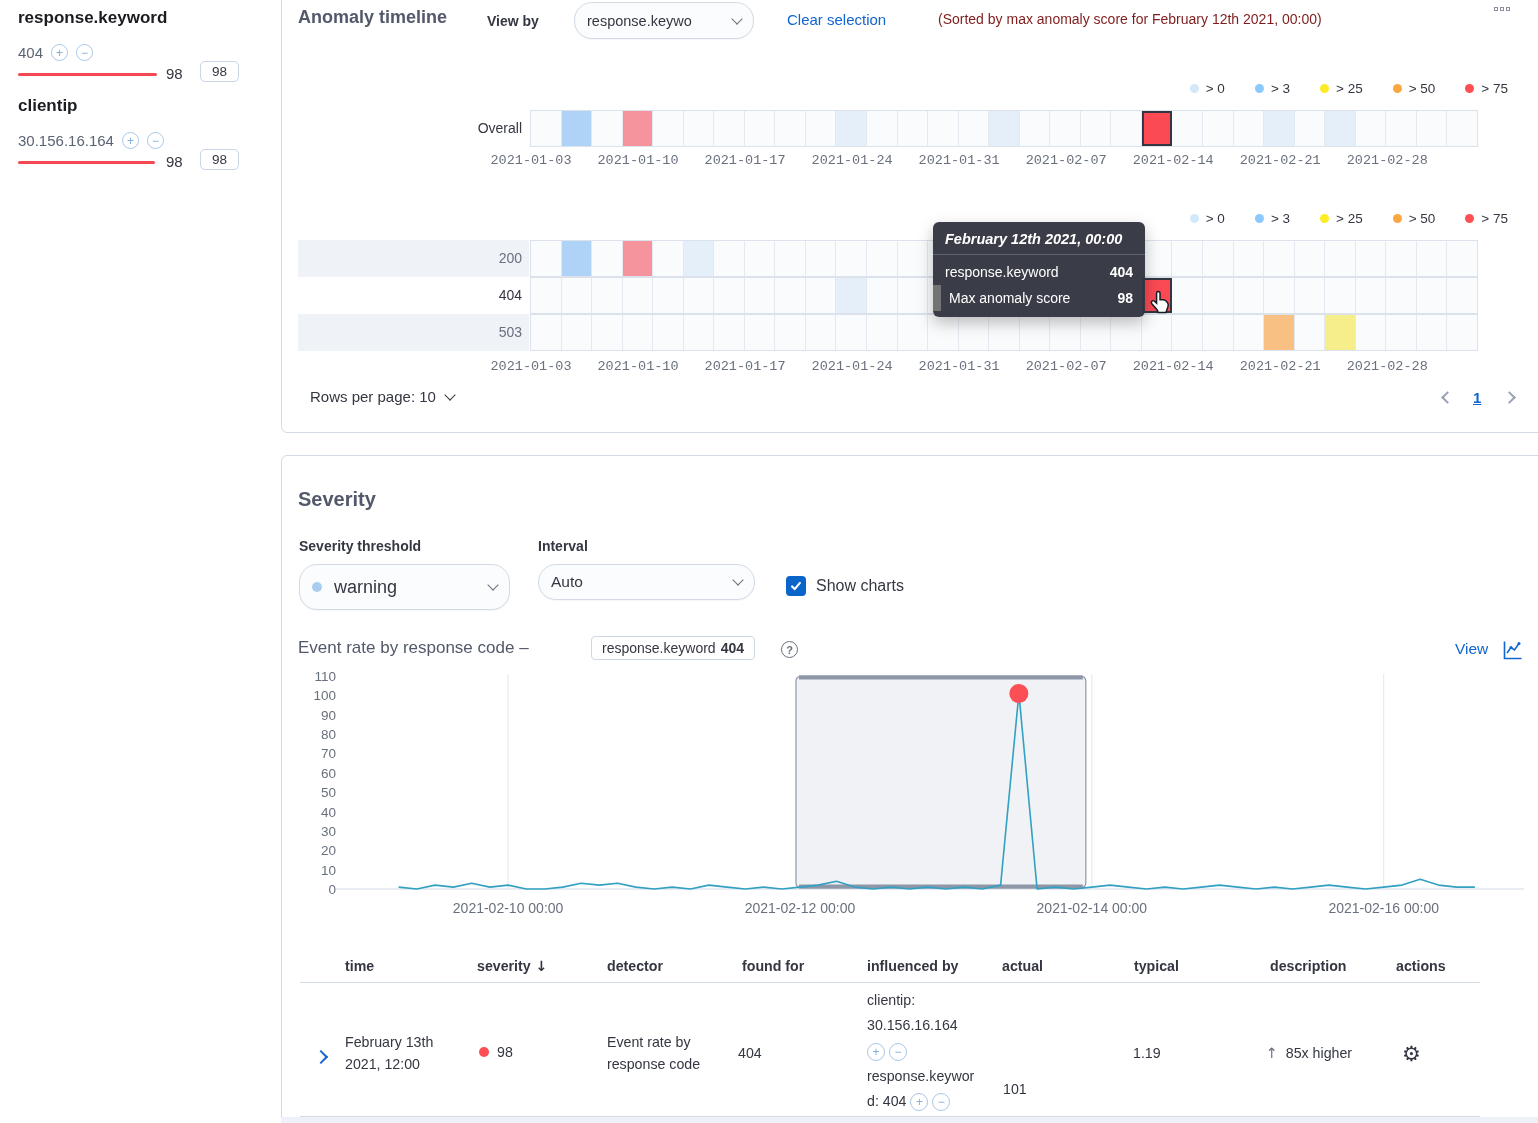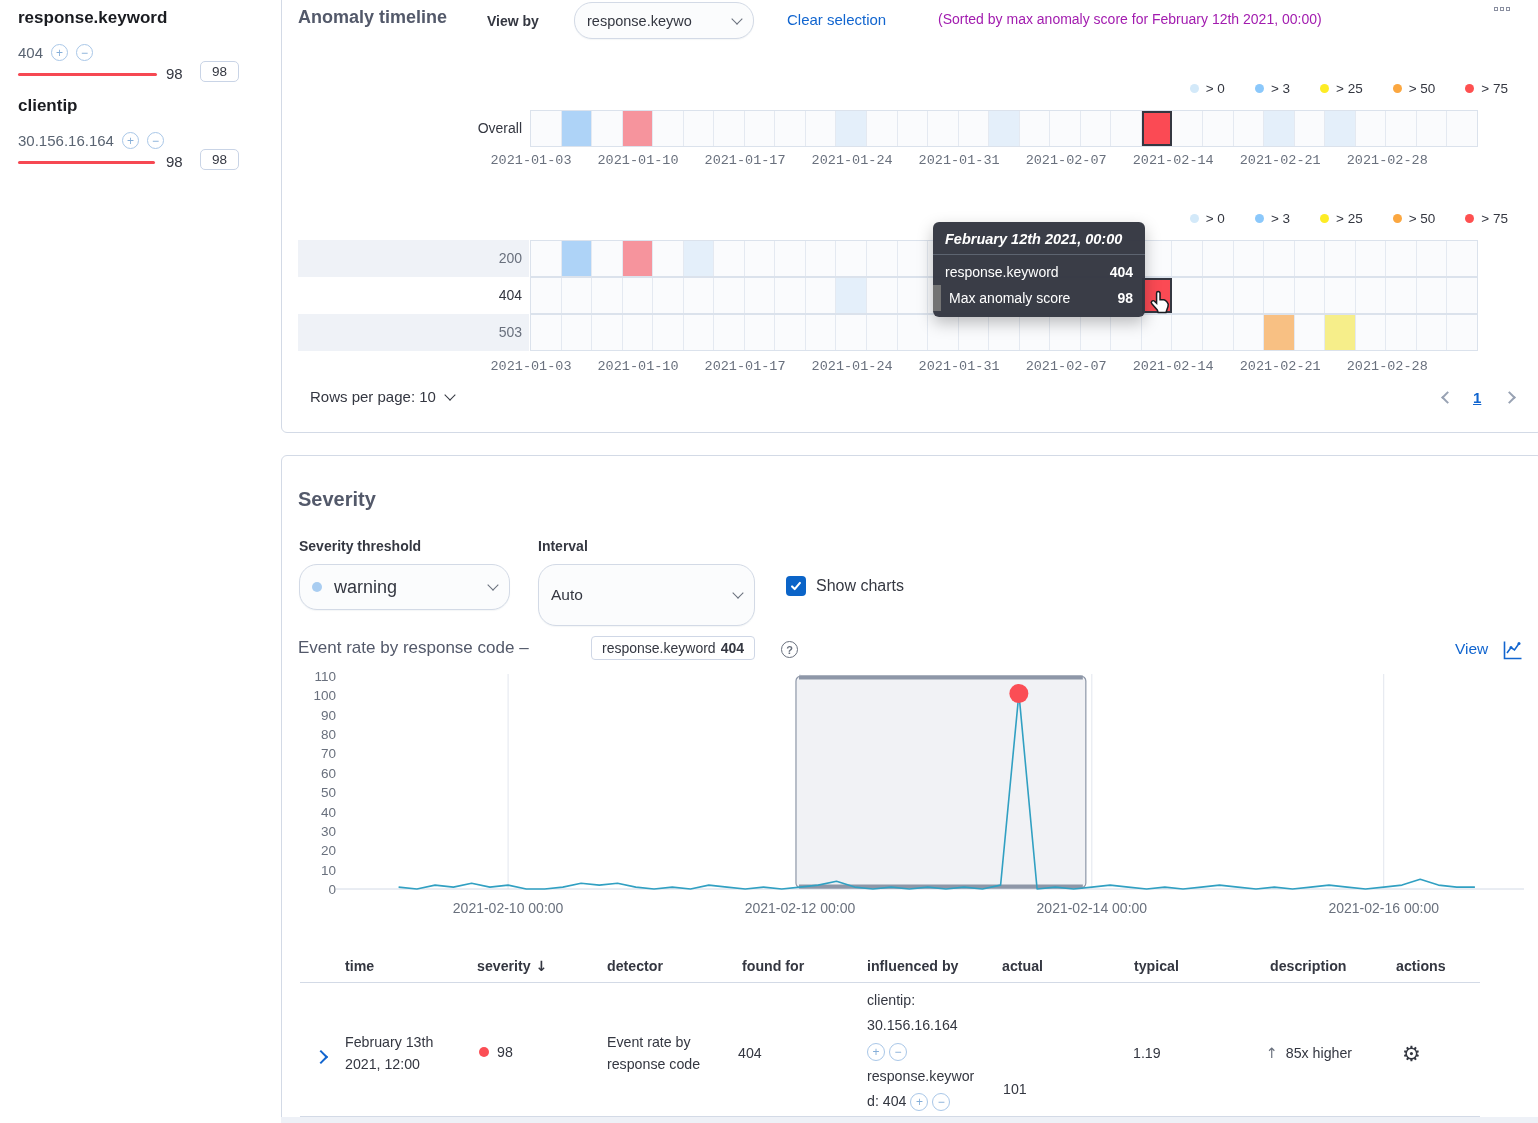--- a/index.html
+++ b/index.html
@@ -23,21 +23,21 @@
   .sb-bar { position:absolute; height:3px; background:#f64852; border-radius:2px; }
   .sb-score { font-size:15px; color:#343741; }
   .sb-badge { display:inline-block; border:1px solid #c9d4e6; border-radius:5px;
               padding:2px 11px; font-size:13.5px; color:#343741; background:#fff; }
 
   
   .h-title { font-size:18px; color:#53596a; }
   .h2-title { font-size:20px; color:#53596a; }
   .lbl-bold { font-size:14px; font-weight:700; color:#343741; }
   .link { color:#1165cf; font-size:15px; cursor:pointer; }
-  .note { font-size:14px; color:#a21caf; }
+  .note { font-size:14px; color:#7f1d1d; }
   .select { background:#fbfcfd; border:1px solid #d3dae6; border-radius:18px;
             display:flex; align-items:center; font-size:14.5px; color:#343741;
             padding:0 12px; cursor:pointer; box-shadow:0 1px 1px rgba(152,162,179,.1); }
   .select .val { flex:1; white-space:nowrap; overflow:hidden; }
   .chev { width:8px; height:8px; border-right:1.8px solid #69707d; border-bottom:1.8px solid #69707d;
           transform:rotate(45deg); display:inline-block; flex:none; margin-left:8px; }
   .chev.up-off { margin-top:-4px; }
   .squares { display:flex; gap:2px; }
   .squares i { width:4px; height:4px; border:1px solid #8a8fa0; display:block; }
 
@@ -373,21 +373,21 @@
 
   <h2 class="h2-title abs" style="left:298px;top:488px;">Severity</h2>
   <span class="lbl-bold abs" style="left:299px;top:538px;">Severity threshold</span>
   <span class="lbl-bold abs" style="left:538px;top:538px;">Interval</span>
 
   <div class="select abs" style="left:299px;top:564px;width:211px;height:46px;font-size:18px;">
     <span style="width:10px;height:10px;border-radius:50%;background:#a9cdf1;margin-right:12px;flex:none;"></span>
     <span class="val">warning</span>
     <span class="chev up-off"></span>
   </div>
-  <div class="select abs" style="left:538px;top:564px;width:217px;height:62px;font-size:15.5px;">
+  <div class="select abs" style="left:538px;top:564px;width:217px;height:36px;font-size:15.5px;">
     <span class="val">Auto</span>
     <span class="chev up-off"></span>
   </div>
   <div class="checkbox abs" style="left:786px;top:576px;">
     <svg width="14" height="14" viewBox="0 0 16 16">
       <polyline points="3.5,8.5 6.5,11.5 12.5,4.5" fill="none" stroke="#fff" stroke-width="2.4" stroke-linecap="round" stroke-linejoin="round"></polyline>
     </svg>
   </div>
   <span class="cb-label abs" style="left:816px;top:577px;">Show charts</span>
 

